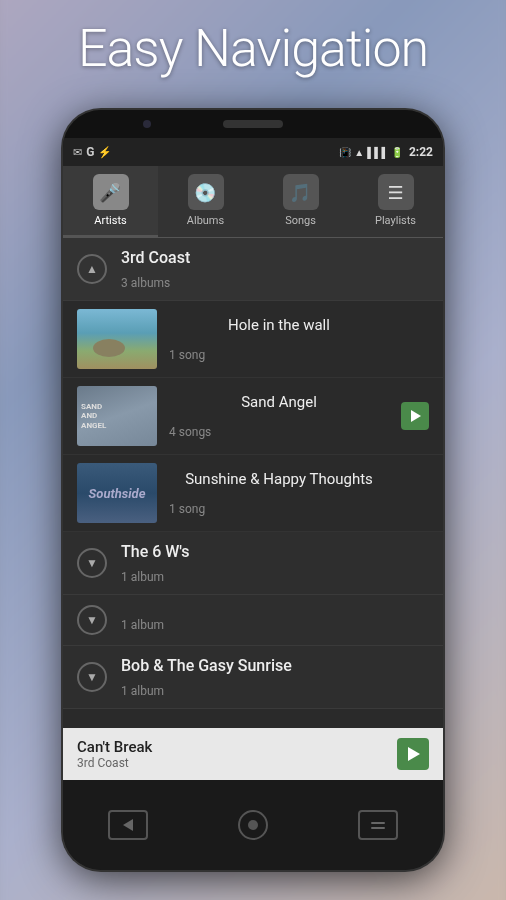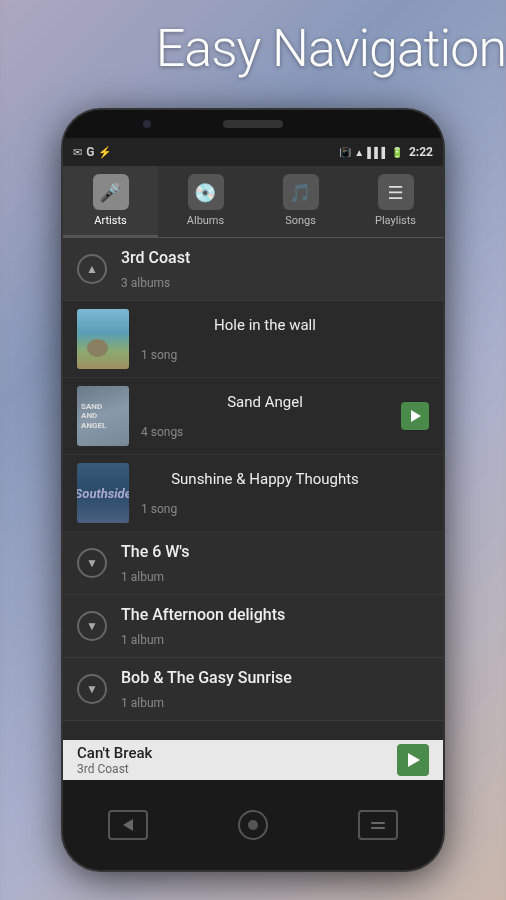--- a/index.html
+++ b/index.html
@@ -21,21 +21,21 @@
       filter: blur(8px);
       transform: scale(1.05);
     }
 
     
     .page-title {
       position: absolute;
       top: 18px;
       left: 0;
       right: 0;
-      text-align: right;
+      text-align: center;
       font-size: 52px;
       font-weight: 300;
       color: #fff;
       text-shadow: 0 1px 4px rgba(0,0,0,0.4);
       z-index: 2;
       letter-spacing: -1px;
     }
 
     
     .phone-frame {
@@ -201,21 +201,21 @@
     
     .album-item {
       display: flex;
       align-items: center;
       padding: 8px 14px;
       background: #2a2a2a;
       border-bottom: 1px solid #333;
       gap: 12px;
     }
     .album-art {
-      width: 52px;
+      width: 80px;
       height: 60px;
       flex-shrink: 0;
       border-radius: 3px;
       overflow: hidden;
     }
     .album-art-placeholder {
       width: 100%;
       height: 100%;
       display: flex;
       align-items: center;
@@ -295,21 +295,21 @@
       width: 28px;
       flex-shrink: 0;
     }
 
     
     .now-playing {
       position: absolute;
       bottom: 90px;
       left: 0;
       right: 0;
-      height: 40px;
+      height: 52px;
       background: #e8e8e8;
       display: flex;
       align-items: center;
       padding: 0 14px;
       gap: 10px;
     }
     .np-info {
       flex: 1;
     }
     .np-title {
@@ -470,21 +470,20 @@
         <div class="expand-btn">▼</div>
         <div class="artist-info">
           <div class="artist-name">The 6 W's</div>
           <div class="artist-sub">1 album</div>
         </div>
       </div>
 
       <div class="artist-header">
         <div class="expand-btn">▼</div>
         <div class="artist-info">
-          <div class="artist-name">The Afternoon delights</div>
           <div class="artist-sub">1 album</div>
         </div>
       </div>
 
       <div class="artist-header">
         <div class="expand-btn">▼</div>
         <div class="artist-info">
           <div class="artist-name">Bob &amp; The Gasy Sunrise</div>
           <div class="artist-sub">1 album</div>
         </div>

